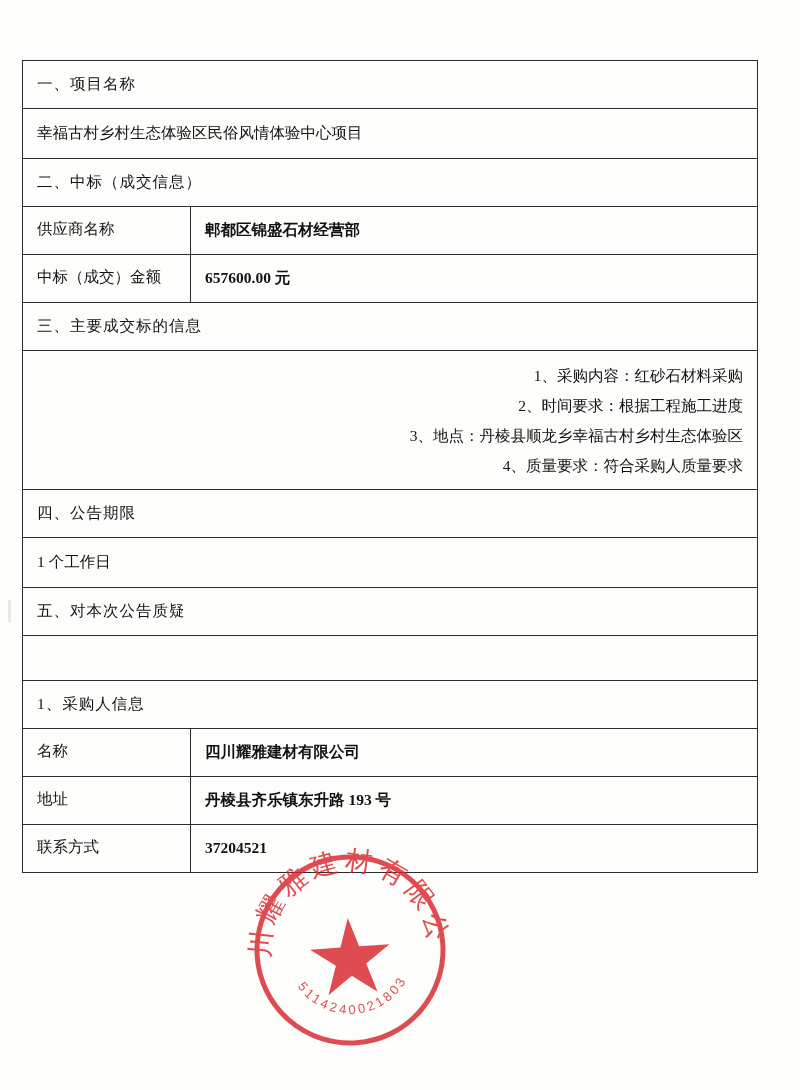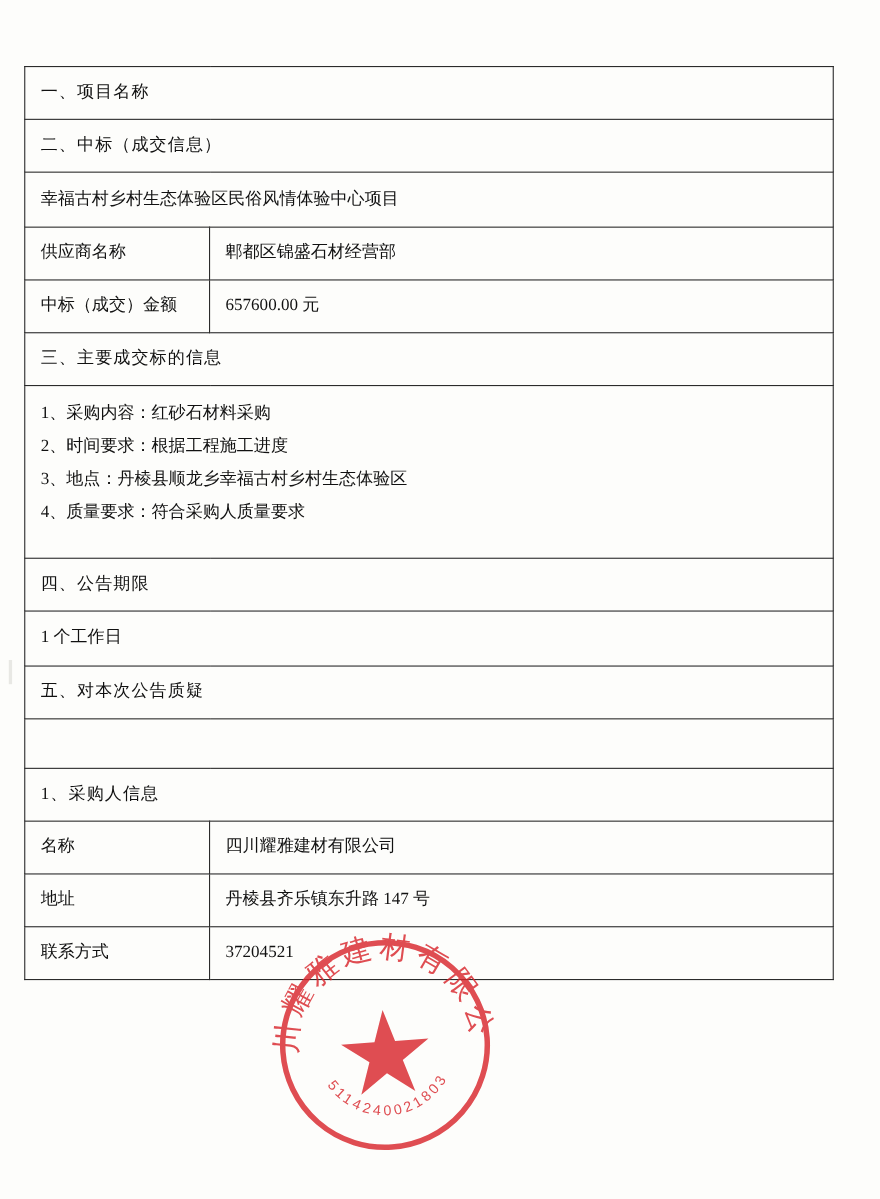--- a/index.html
+++ b/index.html
@@ -46,29 +46,31 @@
   td.single {
     height: 49px;
   }
   td.label {
     width: 168px;
     height: 47px;
     font-family: Liberation Mono, monospace;
   }
   td.value {
     height: 47px;
+    font-weight: bold;
   }
   td.blank {
     height: 44px;
   }
   td.list {
     height: 128px;
     padding-top: 6px;
-    padding-bottom: 22px;
+    padding-bottom: 4px;
     vertical-align: middle;
+    text-align: right;
   }
   .list-line {
     line-height: 1.95;
     white-space: nowrap;
   }
   .num {
     font-family: "Liberation Serif", "DejaVu Serif", serif;
   }
   
   .stamp {
@@ -98,24 +100,24 @@
   <table class="doc-table">
     <colgroup>
         <col style="width:168px">
         <col>
       </colgroup>
     <tbody>
       <tr>
         <td class="section" colspan="2">一、项目名称</td>
       </tr>
       <tr>
-        <td class="section" colspan="2">二、中标（成交信息）</td>
+        <td class="single" colspan="2">幸福古村乡村生态体验区民俗风情体验中心项目</td>
       </tr>
       <tr>
-        <td class="single" colspan="2">幸福古村乡村生态体验区民俗风情体验中心项目</td>
+        <td class="section" colspan="2">二、中标（成交信息）</td>
       </tr>
       <tr>
         <td class="label">供应商名称</td>
         <td class="value">郫都区锦盛石材经营部</td>
       </tr>
       <tr>
         <td class="label">中标（成交）金额</td>
         <td class="value num">657600.00 元</td>
       </tr>
       <tr>
@@ -143,21 +145,21 @@
       </tr>
       <tr>
         <td class="section" colspan="2">1、采购人信息</td>
       </tr>
       <tr>
         <td class="label">名称</td>
         <td class="value">四川耀雅建材有限公司</td>
       </tr>
       <tr>
         <td class="label">地址</td>
-        <td class="value">丹棱县齐乐镇东升路 147 号</td>
+        <td class="value">丹棱县齐乐镇东升路 193 号</td>
       </tr>
       <tr>
         <td class="label">联系方式</td>
         <td class="value num">37204521</td>
       </tr>
     </tbody>
   </table>
 
   <div class="stamp">
     <svg viewBox="0 0 208 208" width="208" height="208" aria-hidden="true">

